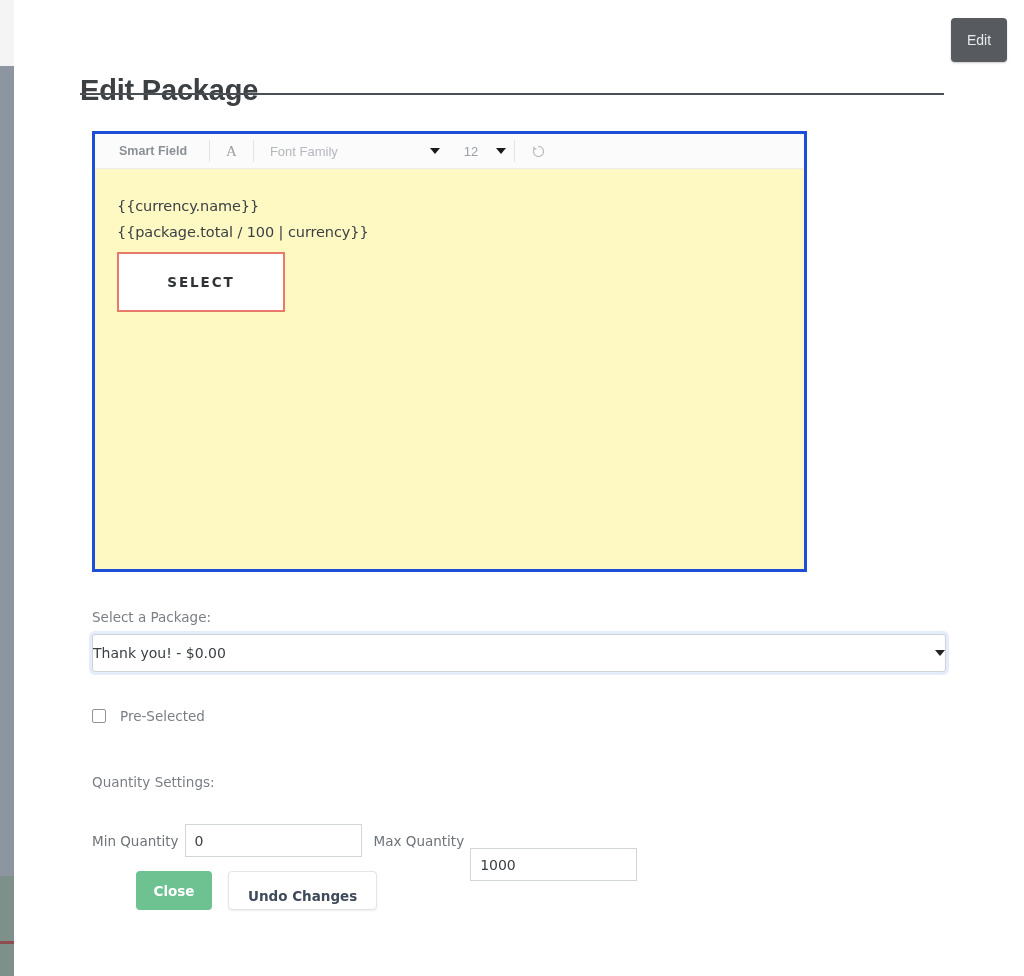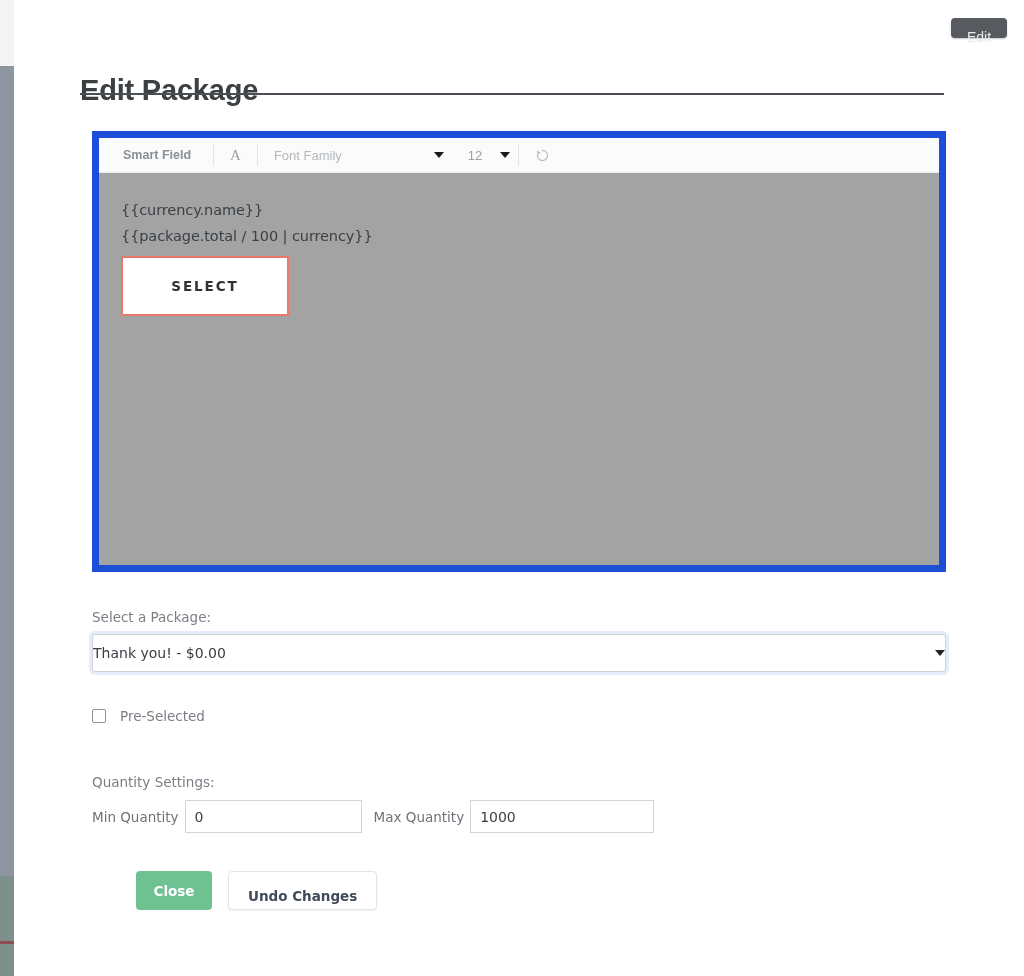--- a/index.html
+++ b/index.html
@@ -28,21 +28,21 @@
     left: 14px; top: 0;
     width: 1010px; height: 976px;
     background: #ffffff;
     z-index: 1;
   }
 
   
   #edit-button {
     position: absolute;
     right: 17px; top: 18px;
-    width: 56px; height: 20px;
+    width: 56px; height: 44px;
     background: #575a5e;
     color: #e9eaeb;
     border: none; border-radius: 4px;
     font-size: 14px;
     font-family: "Liberation Sans", sans-serif;
     line-height: 36px;
     text-align: center;
     cursor: pointer;
     box-shadow: 0 1px 2px rgba(0,0,0,.22);
   }
@@ -61,23 +61,23 @@
     position: absolute;
     left: 66px; top: 93px;
     width: 864px; height: 2px;
     background: #4a4f56;
   }
 
   
   #editor-panel {
     position: absolute;
     left: 78px; top: 131px;
-    width: 854px; height: 441px;
-    border: 7px solid #1d4ed8;
-    background: #a3a3a3;
+    width: 715px; height: 441px;
+    border: 3px solid #1d4ed8;
+    background: #fef9c3;
   }
   #editor-toolbar {
     position: relative;
     height: 35px;
     background: #fbfbfb;
     border-bottom: 1px solid #ededed;
     display: flex;
     align-items: center;
   }
   .tb-sep {
@@ -212,21 +212,21 @@
     height: 33px;
     border: 1px solid #d2d5d8;
     background: #ffffff;
     padding: 0 9px;
     font-size: 14px;
     color: #3b4045;
     font-family: "DejaVu Sans", sans-serif;
     outline: none;
   }
   #min-quantity-input { width: 177px; }
-  #max-quantity-input { width: 184px; }
+  #max-quantity-input { width: 167px; margin-top: 48px; }
   #max-quantity-caption { padding-left: 12px; }
 
   
   #footer-buttons {
     position: absolute;
     left: 78px; top: 871px;
     display: flex;
     align-items: center;
     gap: 16px;
     margin-left: 44px;

